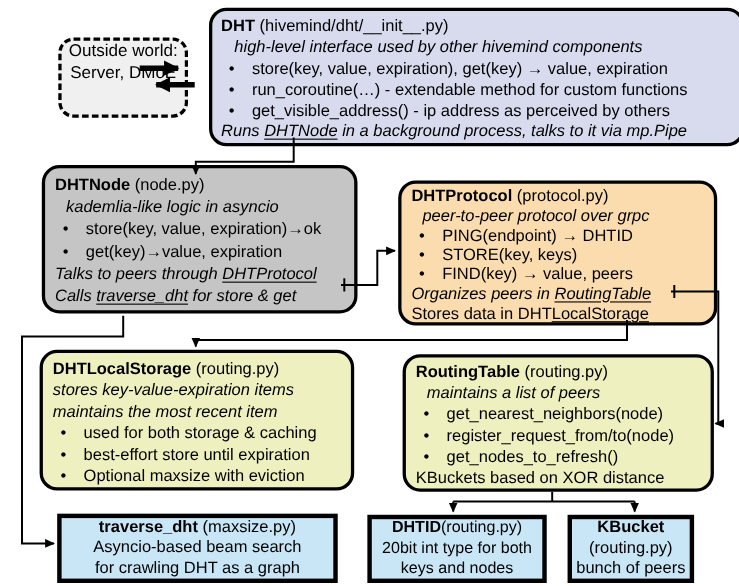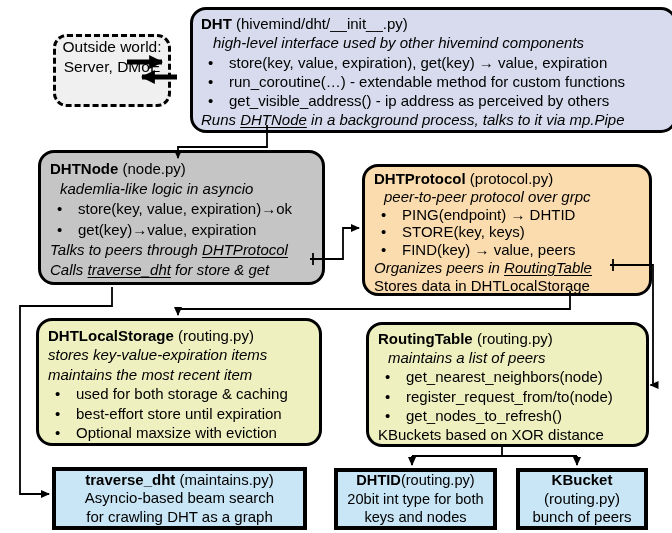--- a/index.html
+++ b/index.html
@@ -21,21 +21,21 @@
   #dhtnode{left:38px;top:150px;width:287px;height:135px;background:#c5c5c5;padding:6px 9px;font-size:15px;line-height:20.2px;}
   #dhtprotocol{left:362px;top:164px;width:290px;height:132px;background:#fbdcae;padding:3px 9px;font-size:15px;line-height:17.8px;}
   #storage{left:36px;top:318px;width:286px;height:128px;background:#eef0bf;padding:5px 9px;font-size:15px;line-height:19.4px;}
   #routingtable{left:366px;top:322px;width:283px;height:125px;background:#eef0bf;padding:4px 9px;font-size:15px;line-height:19.2px;}
   .sq{
     border-radius:0;border-width:4.5px;background:#c9e6f6;text-align:center;
     font-size:15px;line-height:18.4px;display:flex;flex-direction:column;justify-content:center;
   }
   #traverse{left:52px;top:467px;width:255px;height:63px;}
   #dhtid{left:334px;top:468px;width:163px;height:62px;font-size:14.6px;align-items:center;}
-  #kbucket{left:516px;top:468px;width:132px;height:62px;}
+  #kbucket{left:516px;top:468px;width:115px;height:62px;}
   .line{display:block;}
   b{font-weight:bold;}
   .i{font-style:italic;}
   .u{text-decoration:underline;text-underline-offset:2px;}
   .ind{padding-left:10px;}
   .ind2{padding-left:12px;}
   .brow{display:flex;}
   .bdot{flex:none;width:28px;padding-left:7px;box-sizing:border-box;}
   svg.overlay{position:absolute;left:0;top:0;z-index:5;pointer-events:none;}
 </style>
@@ -131,21 +131,21 @@
         <span>register_request_from/to(node)</span>
       </span>
     <span class="brow">
         <span class="bdot">•</span>
         <span>get_nodes_to_refresh()</span>
       </span>
     <span class="line">KBuckets based on XOR distance</span>
   </div>
 
   <div class="box sq" id="traverse">
-    <span class="line"><b>traverse_dht</b><span> (maintains.py)</span></span>
+    <span class="line"><b>traverse_dht</b><span> (maxsize.py)</span></span>
     <span class="line">Asyncio-based beam search</span>
     <span class="line">for crawling DHT as a graph</span>
   </div>
 
   <div class="box sq" id="dhtid">
     <span class="line"><b>DHTID</b><span>(routing.py)</span></span>
     <span class="line">20bit int type for both</span>
     <span class="line">keys and nodes</span>
   </div>
 

